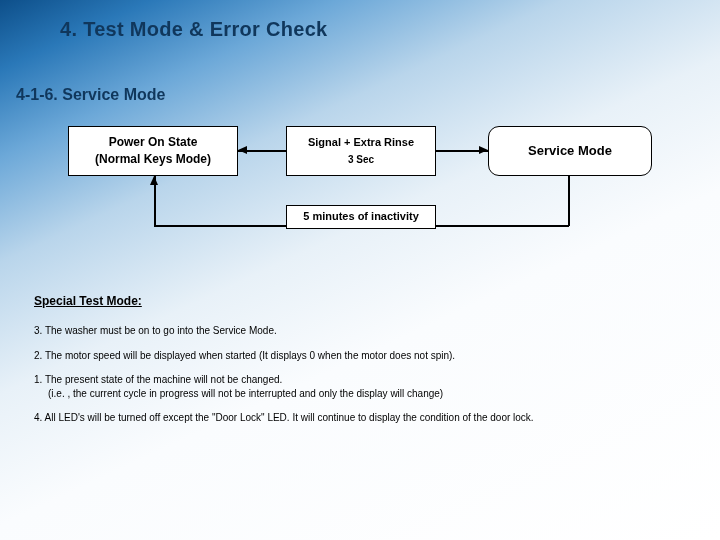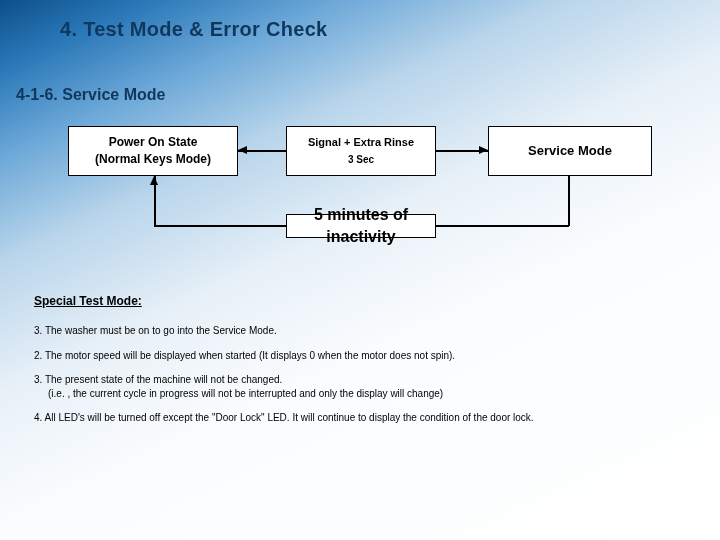--- a/index.html
+++ b/index.html
@@ -49,26 +49,26 @@
     flex-direction: column;
     align-items: center;
     justify-content: center;
     font-weight: bold;
     font-size: 12px;
     text-align: center;
     line-height: 1.4;
   }
   .box-left  { left: 0;   top: 0; width: 170px; height: 50px; }
   .box-mid   { left: 218px; top: 0; width: 150px; height: 50px; font-size: 10px; }
-  .box-right { left: 420px; top: 0; width: 164px; height: 50px; font-size: 13px; }
+  .box-right { left: 420px; top: 0; width: 164px; height: 50px; font-size: 13px; border-radius: 11px; }
   .box-mid .l1 { font-size: 11px; }
   .box-mid .l2 { font-size: 10px; margin-top: 2px; }
   .box-bottom {
-    left: 218px; top: 88px; width: 150px; height: 24px;
-    font-size: 16px;
+    left: 218px; top: 79px; width: 150px; height: 24px;
+    font-size: 11px;
   }
   
   .arrow {
     position: absolute;
     background: #000;
   }
   .arrow-head {
     position: absolute;
     width: 0; height: 0;
   }
@@ -156,19 +156,19 @@
 <div class="special-header">Special Test  Mode:</div>
 
 <div class="instructions">
   <div class="item">
     <div>3. The washer must be on to go into the Service Mode.</div>
   </div>
   <div class="item">
     <div>2. The motor speed will be displayed when started (It displays 0 when the motor does not spin).</div>
   </div>
   <div class="item">
-    <div>3. The present state of the machine will not be changed.</div>
+    <div>1. The present state of the machine will not be changed.</div>
     <div class="sub">(i.e. , the current cycle in progress will not be interrupted and only the display will change)</div>
   </div>
   <div class="item">
     <div>4. All LED's will be turned off except the "Door Lock" LED. It will continue to display the condition of the door lock.</div>
   </div>
 </div>
 
 </body></html>

